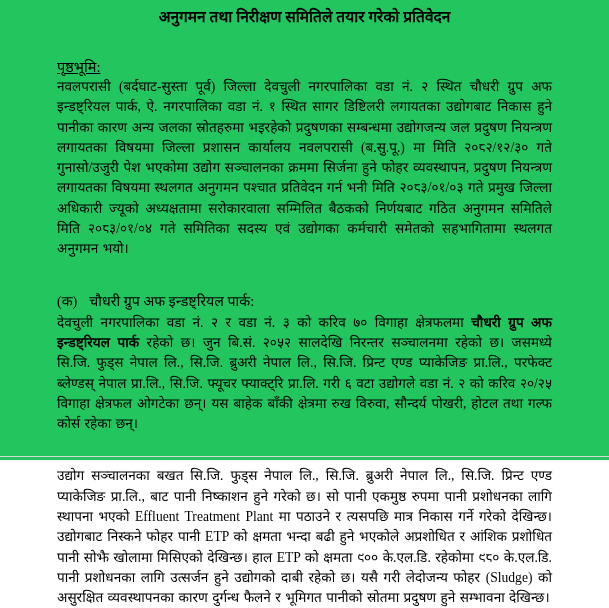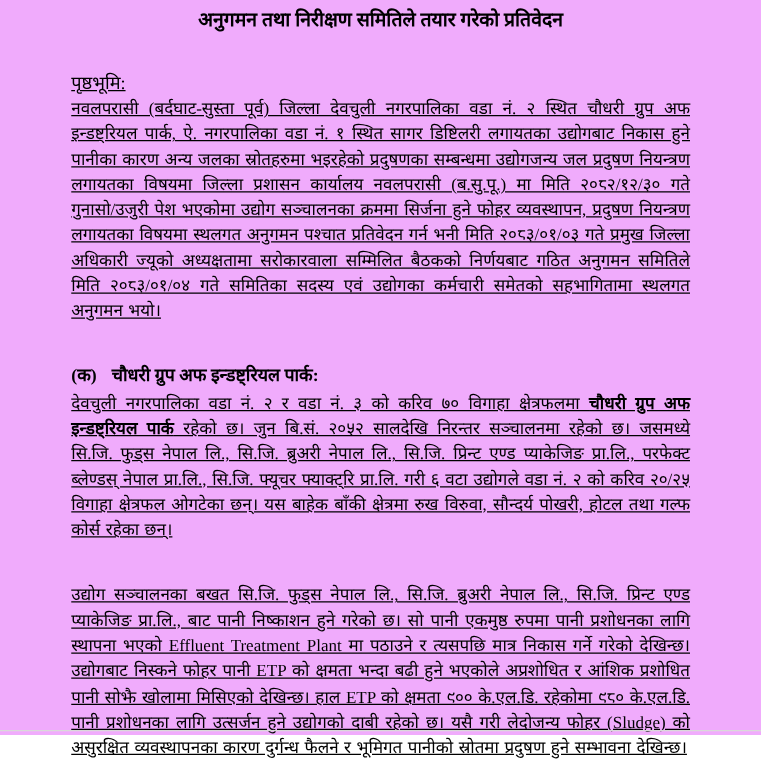--- a/index.html
+++ b/index.html
@@ -10,24 +10,24 @@
   body {
     width: 609px;
     height: 608px;
     overflow: hidden;
     font-family: "Liberation Serif", "DejaVu Serif", serif;
     color: #000000;
   }
   .page {
     position: relative;
     width: 609px;
-    height: 588px;
+    height: 460px;
     box-sizing: border-box;
     padding: 7px 57px 0 57px;
-    background: #f0abfc;
+    background: #22c55e;
   }
   .doc-title {
     font-size: 15.5px;
     font-weight: bold;
     text-align: center;
     margin: 0 0 30px 0;
     line-height: 20px;
   }
   .bg-heading {
     font-size: 14.5px;
@@ -35,25 +35,24 @@
     text-decoration: underline;
     line-height: 20px;
     margin: 0;
   }
   p.body-text {
     font-size: 13.6px;
     line-height: 20.3px;
     text-align: justify;
     margin: 0;
     word-spacing: 1px;
-    text-decoration: underline;
   }
   .section-heading {
     font-size: 14.2px;
-    font-weight: bold;
+    font-weight: normal;
     line-height: 20px;
     margin: 31px 0 2px 0;
   }
   .section-heading .sec-label {
     display: inline-block;
     margin-right: 12px;
   }
   .para-gap {
     margin-top: 32px !important;
   }

